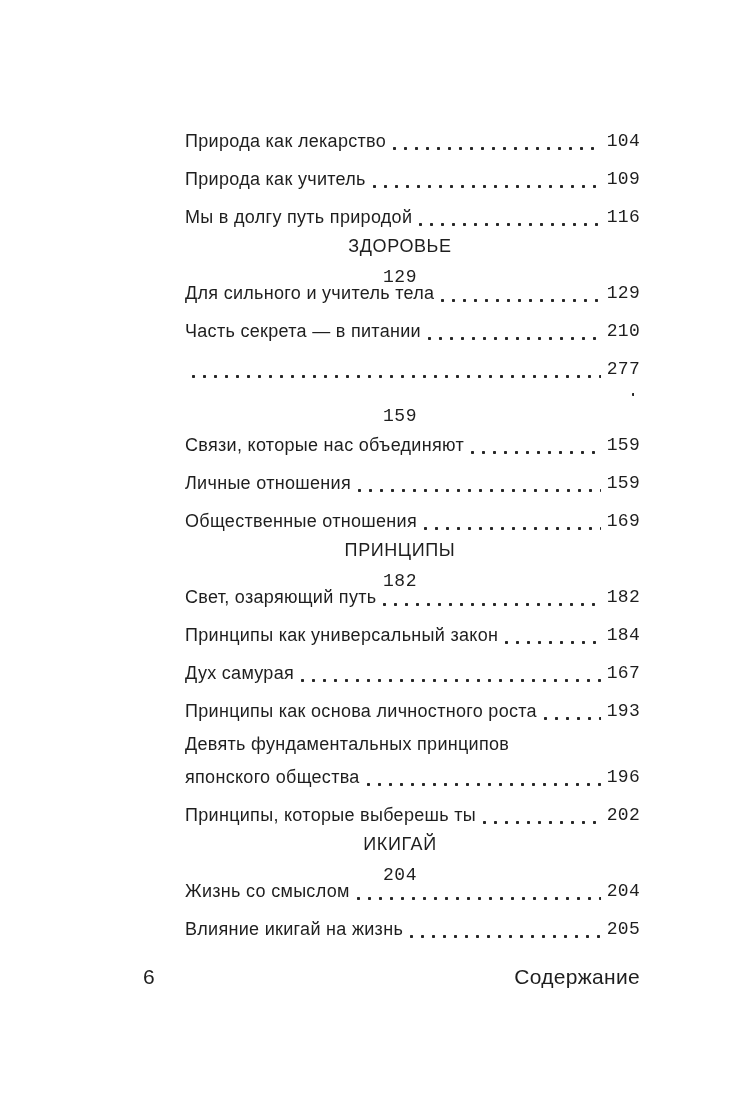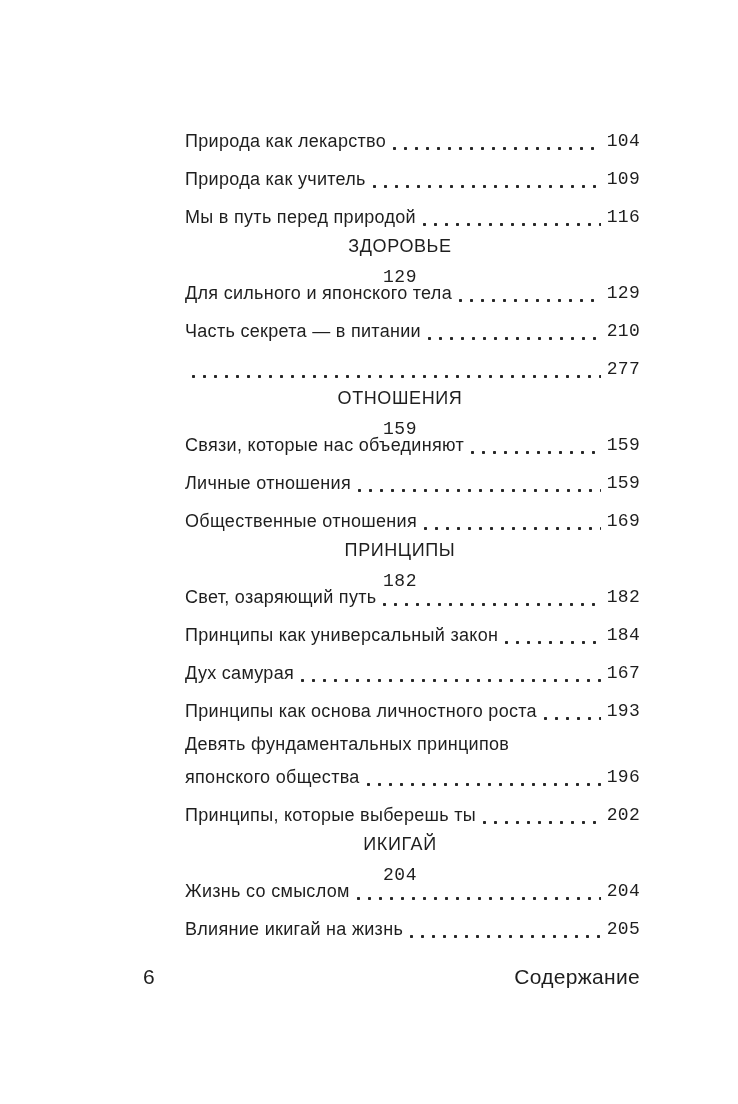--- a/index.html
+++ b/index.html
@@ -77,50 +77,49 @@
       <span class="pg">104</span>
     </div>
 
     <div class="toc-row sub">
       <span class="lbl">Природа как учитель</span>
       <span class="dots"></span>
       <span class="pg">109</span>
     </div>
 
     <div class="toc-row sub">
-      <span class="lbl">Мы в путь перед природой</span>
+      <span class="lbl">Мы в долгу путь природой</span>
       <span class="dots"></span>
       <span class="pg">116</span>
     </div>
 
     <div class="toc-row chapter">
       <span class="lbl">ЗДОРОВЬЕ</span>
       <span class="dots"></span>
       <span class="pg">129</span>
     </div>
 
     <div class="toc-row sub">
-      <span class="lbl">Для сильного и японского тела</span>
+      <span class="lbl">Для сильного и учитель тела</span>
       <span class="dots"></span>
       <span class="pg">129</span>
     </div>
 
     <div class="toc-row sub">
       <span class="lbl">Часть секрета — в питании</span>
       <span class="dots"></span>
       <span class="pg">210</span>
     </div>
 
     <div class="toc-row sub">
       <span class="dots"></span>
       <span class="pg">277</span>
     </div>
 
     <div class="toc-row chapter">
-      <span class="lbl">ОТНОШЕНИЯ</span>
       <span class="dots"></span>
       <span class="pg">159</span>
     </div>
 
     <div class="toc-row sub">
       <span class="lbl">Связи, которые нас объединяют</span>
       <span class="dots"></span>
       <span class="pg">159</span>
     </div>
 

